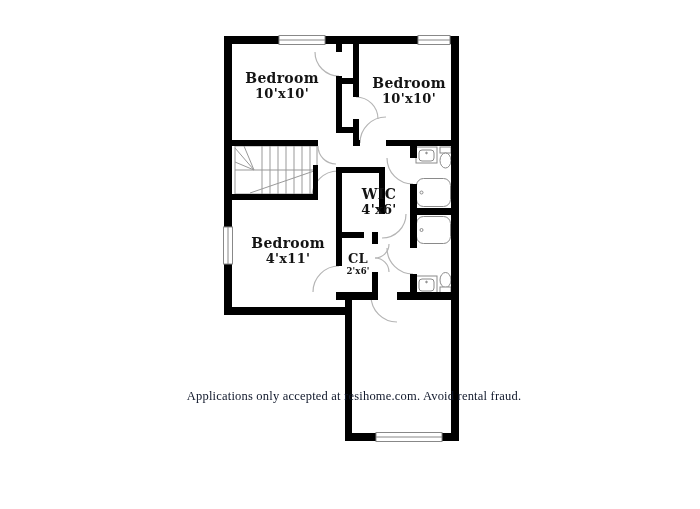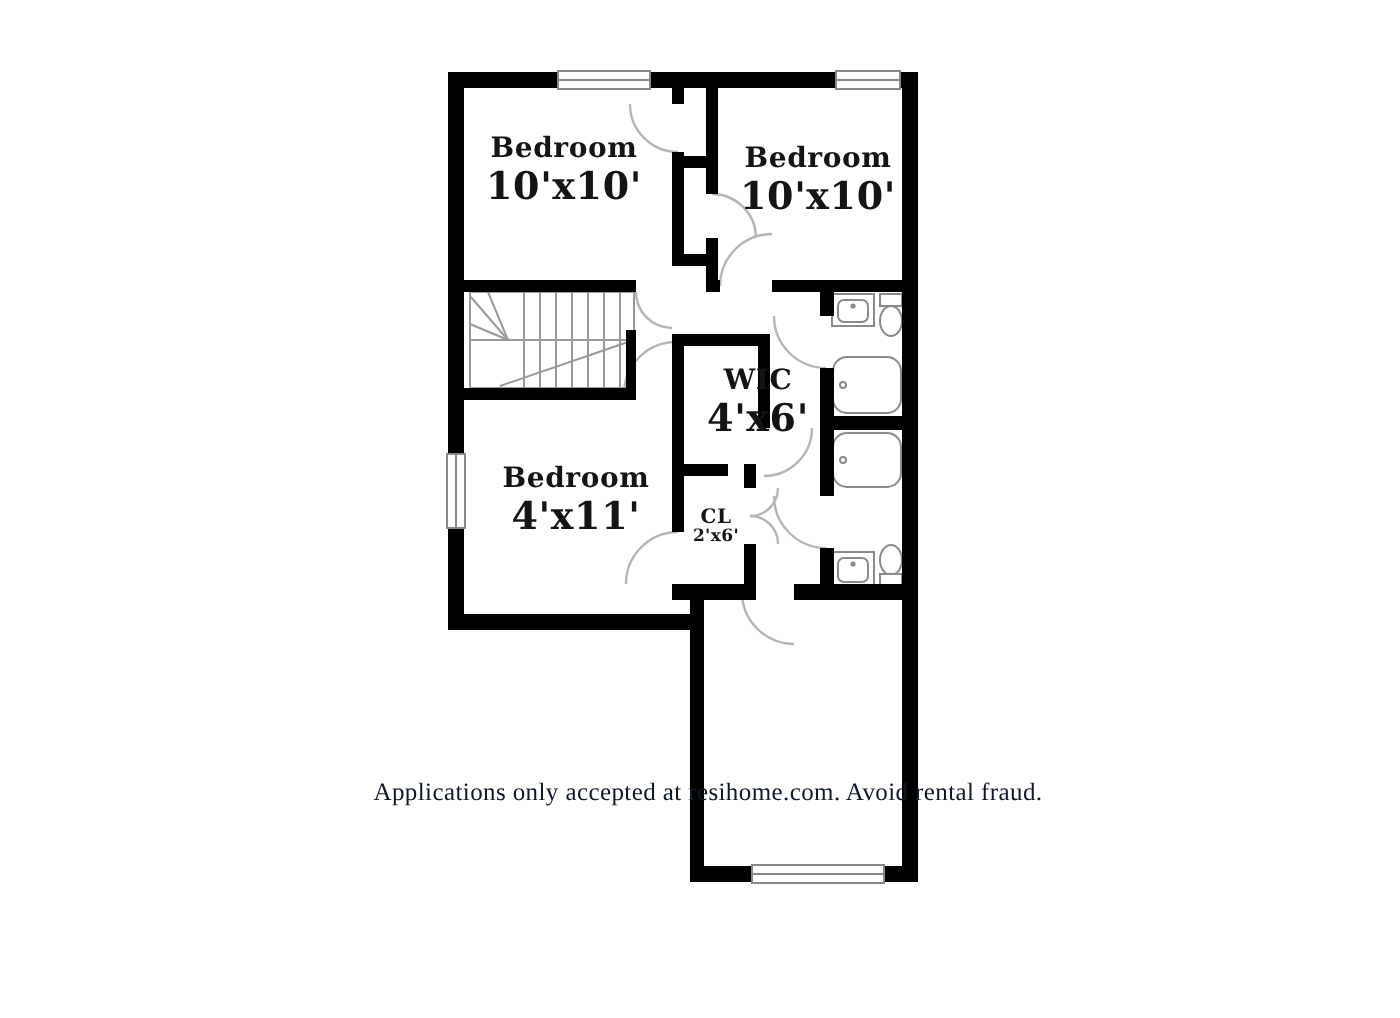--- a/index.html
+++ b/index.html
@@ -7,22 +7,22 @@
     position:relative;width:554px;height:509px;background:#ffffff;overflow:hidden;
     font-family:"DejaVu Serif", serif;
   }
   .plan-svg{position:absolute;left:0;top:0;}
   .room-label{
     position:absolute;transform:translate(-50%,-50%);
     text-align:center;color:#141414;font-weight:700;line-height:1.12;
     letter-spacing:0.3px;white-space:normal;
   }
   .room-label .rname{font-size:14px;}
-  .room-label .rdims{font-size:19px;}
-  .room-label.small .rname{font-size:10px;letter-spacing:0.2px;text-align:center;}
+  .room-label .rdims{font-size:13px;}
+  .room-label.small .rname{font-size:13px;letter-spacing:0.2px;text-align:center;}
   .room-label.small .rdims{font-size:8.5px;letter-spacing:0.2px;}
   .room-label.wide{width:78px;}
   .watermark{
     position:absolute;left:4px;top:389px;width:700px;text-align:center;
     color:#0f172a;font-size:12.5px;letter-spacing:0.2px;
     font-family:"Liberation Serif", serif;
   }
   .disclaimer{
     position:absolute;left:0;top:456px;width:700px;text-align:center;
     color:#1c1c1c;font-size:13px;line-height:16px;

